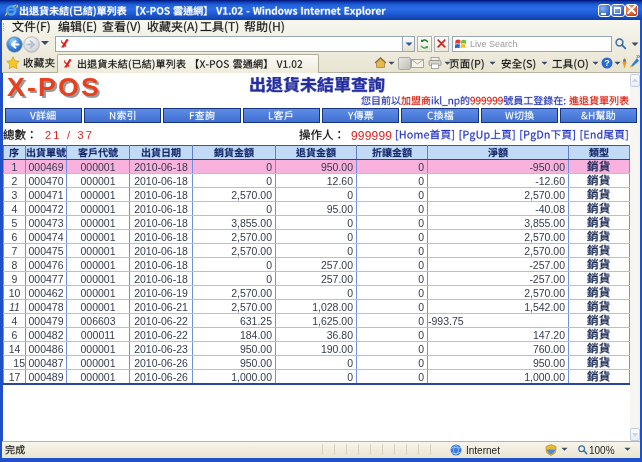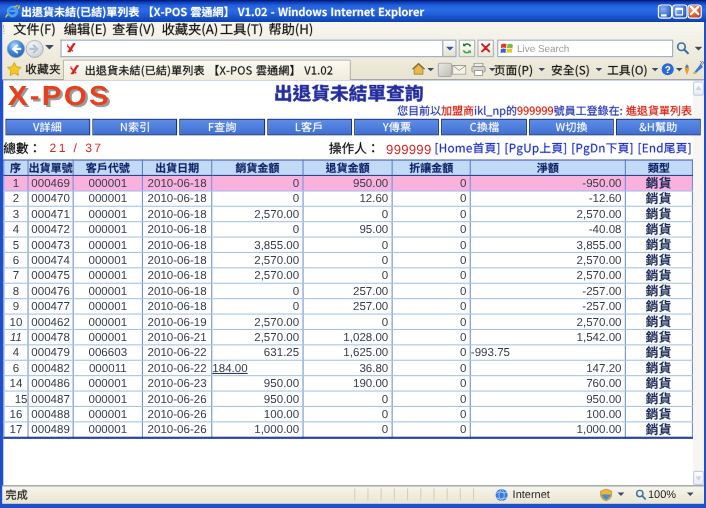--- a/index.html
+++ b/index.html
@@ -486,21 +486,21 @@
             <svg width="25" height="13" style="display:block;margin:0 auto">
               <use href="#gxh"></use>
             </svg>
           </td>
         </tr>
         <tr style="height:14px;">
           <td style="border-left:1px solid #6f92d8;border-right:1px solid #6f92d8;border-top:1px solid #a6c4ea;border-bottom:1px solid #a6c4ea;text-align:center;padding:0;">6</td>
           <td style="border-left:1px solid #6f92d8;border-right:1px solid #6f92d8;border-top:1px solid #a6c4ea;border-bottom:1px solid #a6c4ea;text-align:center;padding:0;">000482</td>
           <td style="border-left:1px solid #6f92d8;border-right:1px solid #6f92d8;border-top:1px solid #a6c4ea;border-bottom:1px solid #a6c4ea;text-align:center;padding:0;">000011</td>
           <td style="border-left:1px solid #6f92d8;border-right:1px solid #6f92d8;border-top:1px solid #a6c4ea;border-bottom:1px solid #a6c4ea;text-align:center;padding:0;">2010-06-22</td>
-          <td style="border-left:1px solid #6f92d8;border-right:1px solid #6f92d8;border-top:1px solid #a6c4ea;border-bottom:1px solid #a6c4ea;padding:0 3px 0 0;text-decoration:underline;">184.00</td>
+          <td style="border-left:1px solid #6f92d8;border-right:1px solid #6f92d8;border-top:1px solid #a6c4ea;border-bottom:1px solid #a6c4ea;text-align:right;padding:0 3px 0 0;">184.00</td>
           <td style="border-left:1px solid #6f92d8;border-right:1px solid #6f92d8;border-top:1px solid #a6c4ea;border-bottom:1px solid #a6c4ea;text-align:right;padding:0 3px 0 0;">36.80</td>
           <td style="border-left:1px solid #6f92d8;border-right:1px solid #6f92d8;border-top:1px solid #a6c4ea;border-bottom:1px solid #a6c4ea;text-align:right;padding:0 3px 0 0;">0</td>
           <td style="border-left:1px solid #6f92d8;border-right:1px solid #6f92d8;border-top:1px solid #a6c4ea;border-bottom:1px solid #a6c4ea;text-align:right;padding:0 3px 0 0;">147.20</td>
           <td style="border-left:1px solid #6f92d8;border-right:1px solid #6f92d8;border-top:1px solid #a6c4ea;border-bottom:1px solid #a6c4ea;text-align:center;padding:0;">
             <svg width="25" height="13" style="display:block;margin:0 auto">
               <use href="#gxh"></use>
             </svg>
           </td>
         </tr>
         <tr style="height:14px;">
@@ -520,35 +520,20 @@
         </tr>
         <tr style="height:14px;">
           <td style="border-left:1px solid #6f92d8;border-right:1px solid #6f92d8;border-top:1px solid #a6c4ea;border-bottom:1px solid #a6c4ea;text-align:right;padding:0;">15</td>
           <td style="border-left:1px solid #6f92d8;border-right:1px solid #6f92d8;border-top:1px solid #a6c4ea;border-bottom:1px solid #a6c4ea;text-align:center;padding:0;">000487</td>
           <td style="border-left:1px solid #6f92d8;border-right:1px solid #6f92d8;border-top:1px solid #a6c4ea;border-bottom:1px solid #a6c4ea;text-align:center;padding:0;">000001</td>
           <td style="border-left:1px solid #6f92d8;border-right:1px solid #6f92d8;border-top:1px solid #a6c4ea;border-bottom:1px solid #a6c4ea;text-align:center;padding:0;">2010-06-26</td>
           <td style="border-left:1px solid #6f92d8;border-right:1px solid #6f92d8;border-top:1px solid #a6c4ea;border-bottom:1px solid #a6c4ea;text-align:right;padding:0 3px 0 0;">950.00</td>
           <td style="border-left:1px solid #6f92d8;border-right:1px solid #6f92d8;border-top:1px solid #a6c4ea;border-bottom:1px solid #a6c4ea;text-align:right;padding:0 3px 0 0;">0</td>
           <td style="border-left:1px solid #6f92d8;border-right:1px solid #6f92d8;border-top:1px solid #a6c4ea;border-bottom:1px solid #a6c4ea;text-align:right;padding:0 3px 0 0;">0</td>
           <td style="border-left:1px solid #6f92d8;border-right:1px solid #6f92d8;border-top:1px solid #a6c4ea;border-bottom:1px solid #a6c4ea;text-align:right;padding:0 3px 0 0;">950.00</td>
-          <td style="border-left:1px solid #6f92d8;border-right:1px solid #6f92d8;border-top:1px solid #a6c4ea;border-bottom:1px solid #a6c4ea;text-align:center;padding:0;">
-            <svg width="25" height="13" style="display:block;margin:0 auto">
-              <use href="#gxh"></use>
-            </svg>
-          </td>
-        </tr>
-        <tr style="height:14px;">
-          <td style="border-left:1px solid #6f92d8;border-right:1px solid #6f92d8;border-top:1px solid #a6c4ea;border-bottom:1px solid #a6c4ea;text-align:center;padding:0;">16</td>
-          <td style="border-left:1px solid #6f92d8;border-right:1px solid #6f92d8;border-top:1px solid #a6c4ea;border-bottom:1px solid #a6c4ea;text-align:center;padding:0;">000488</td>
-          <td style="border-left:1px solid #6f92d8;border-right:1px solid #6f92d8;border-top:1px solid #a6c4ea;border-bottom:1px solid #a6c4ea;text-align:center;padding:0;">000001</td>
-          <td style="border-left:1px solid #6f92d8;border-right:1px solid #6f92d8;border-top:1px solid #a6c4ea;border-bottom:1px solid #a6c4ea;text-align:center;padding:0;">2010-06-26</td>
-          <td style="border-left:1px solid #6f92d8;border-right:1px solid #6f92d8;border-top:1px solid #a6c4ea;border-bottom:1px solid #a6c4ea;text-align:right;padding:0 3px 0 0;">100.00</td>
-          <td style="border-left:1px solid #6f92d8;border-right:1px solid #6f92d8;border-top:1px solid #a6c4ea;border-bottom:1px solid #a6c4ea;text-align:right;padding:0 3px 0 0;">0</td>
-          <td style="border-left:1px solid #6f92d8;border-right:1px solid #6f92d8;border-top:1px solid #a6c4ea;border-bottom:1px solid #a6c4ea;text-align:right;padding:0 3px 0 0;">0</td>
-          <td style="border-left:1px solid #6f92d8;border-right:1px solid #6f92d8;border-top:1px solid #a6c4ea;border-bottom:1px solid #a6c4ea;text-align:right;padding:0 3px 0 0;">100.00</td>
           <td style="border-left:1px solid #6f92d8;border-right:1px solid #6f92d8;border-top:1px solid #a6c4ea;border-bottom:1px solid #a6c4ea;text-align:center;padding:0;">
             <svg width="25" height="13" style="display:block;margin:0 auto">
               <use href="#gxh"></use>
             </svg>
           </td>
         </tr>
         <tr style="height:14px;">
           <td style="border-left:1px solid #6f92d8;border-right:1px solid #6f92d8;border-top:1px solid #a6c4ea;border-bottom:1px solid #a6c4ea;text-align:center;padding:0;">17</td>
           <td style="border-left:1px solid #6f92d8;border-right:1px solid #6f92d8;border-top:1px solid #a6c4ea;border-bottom:1px solid #a6c4ea;text-align:center;padding:0;">000489</td>
           <td style="border-left:1px solid #6f92d8;border-right:1px solid #6f92d8;border-top:1px solid #a6c4ea;border-bottom:1px solid #a6c4ea;text-align:center;padding:0;">000001</td>

